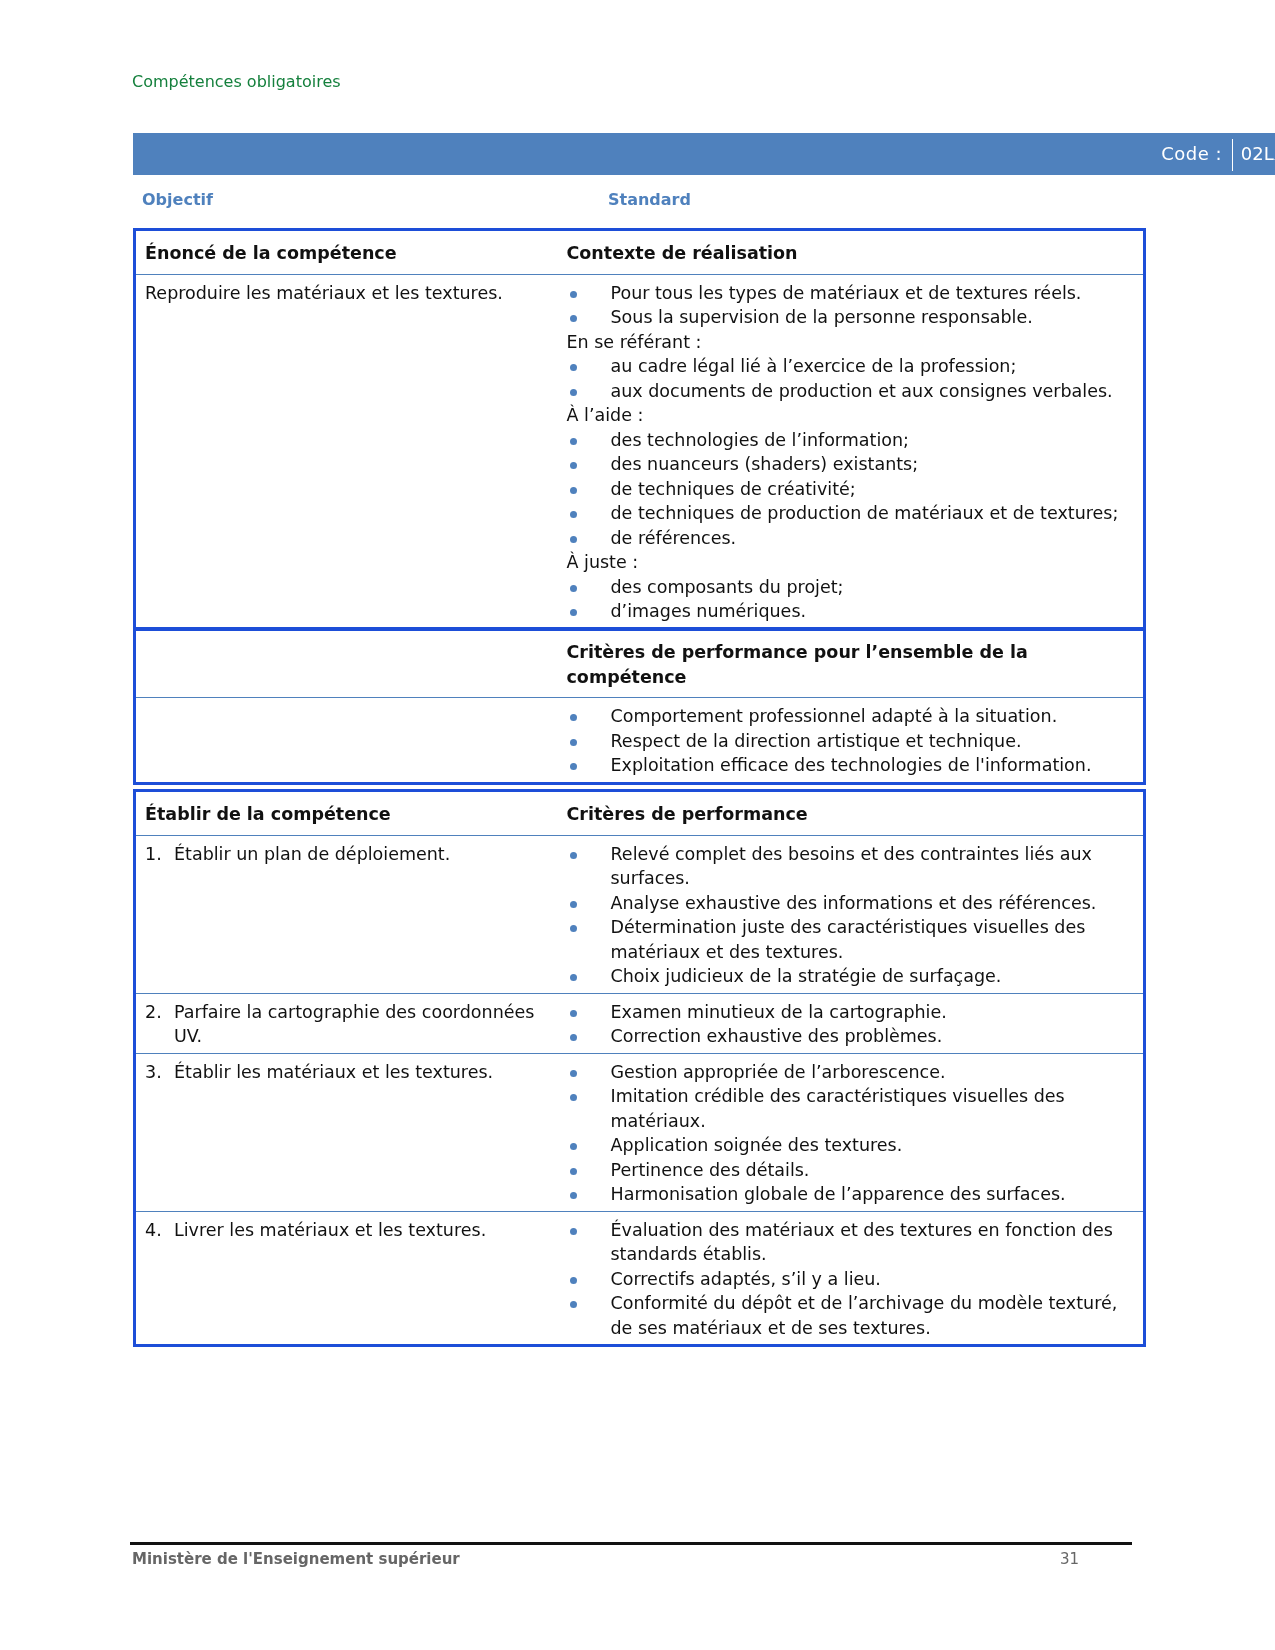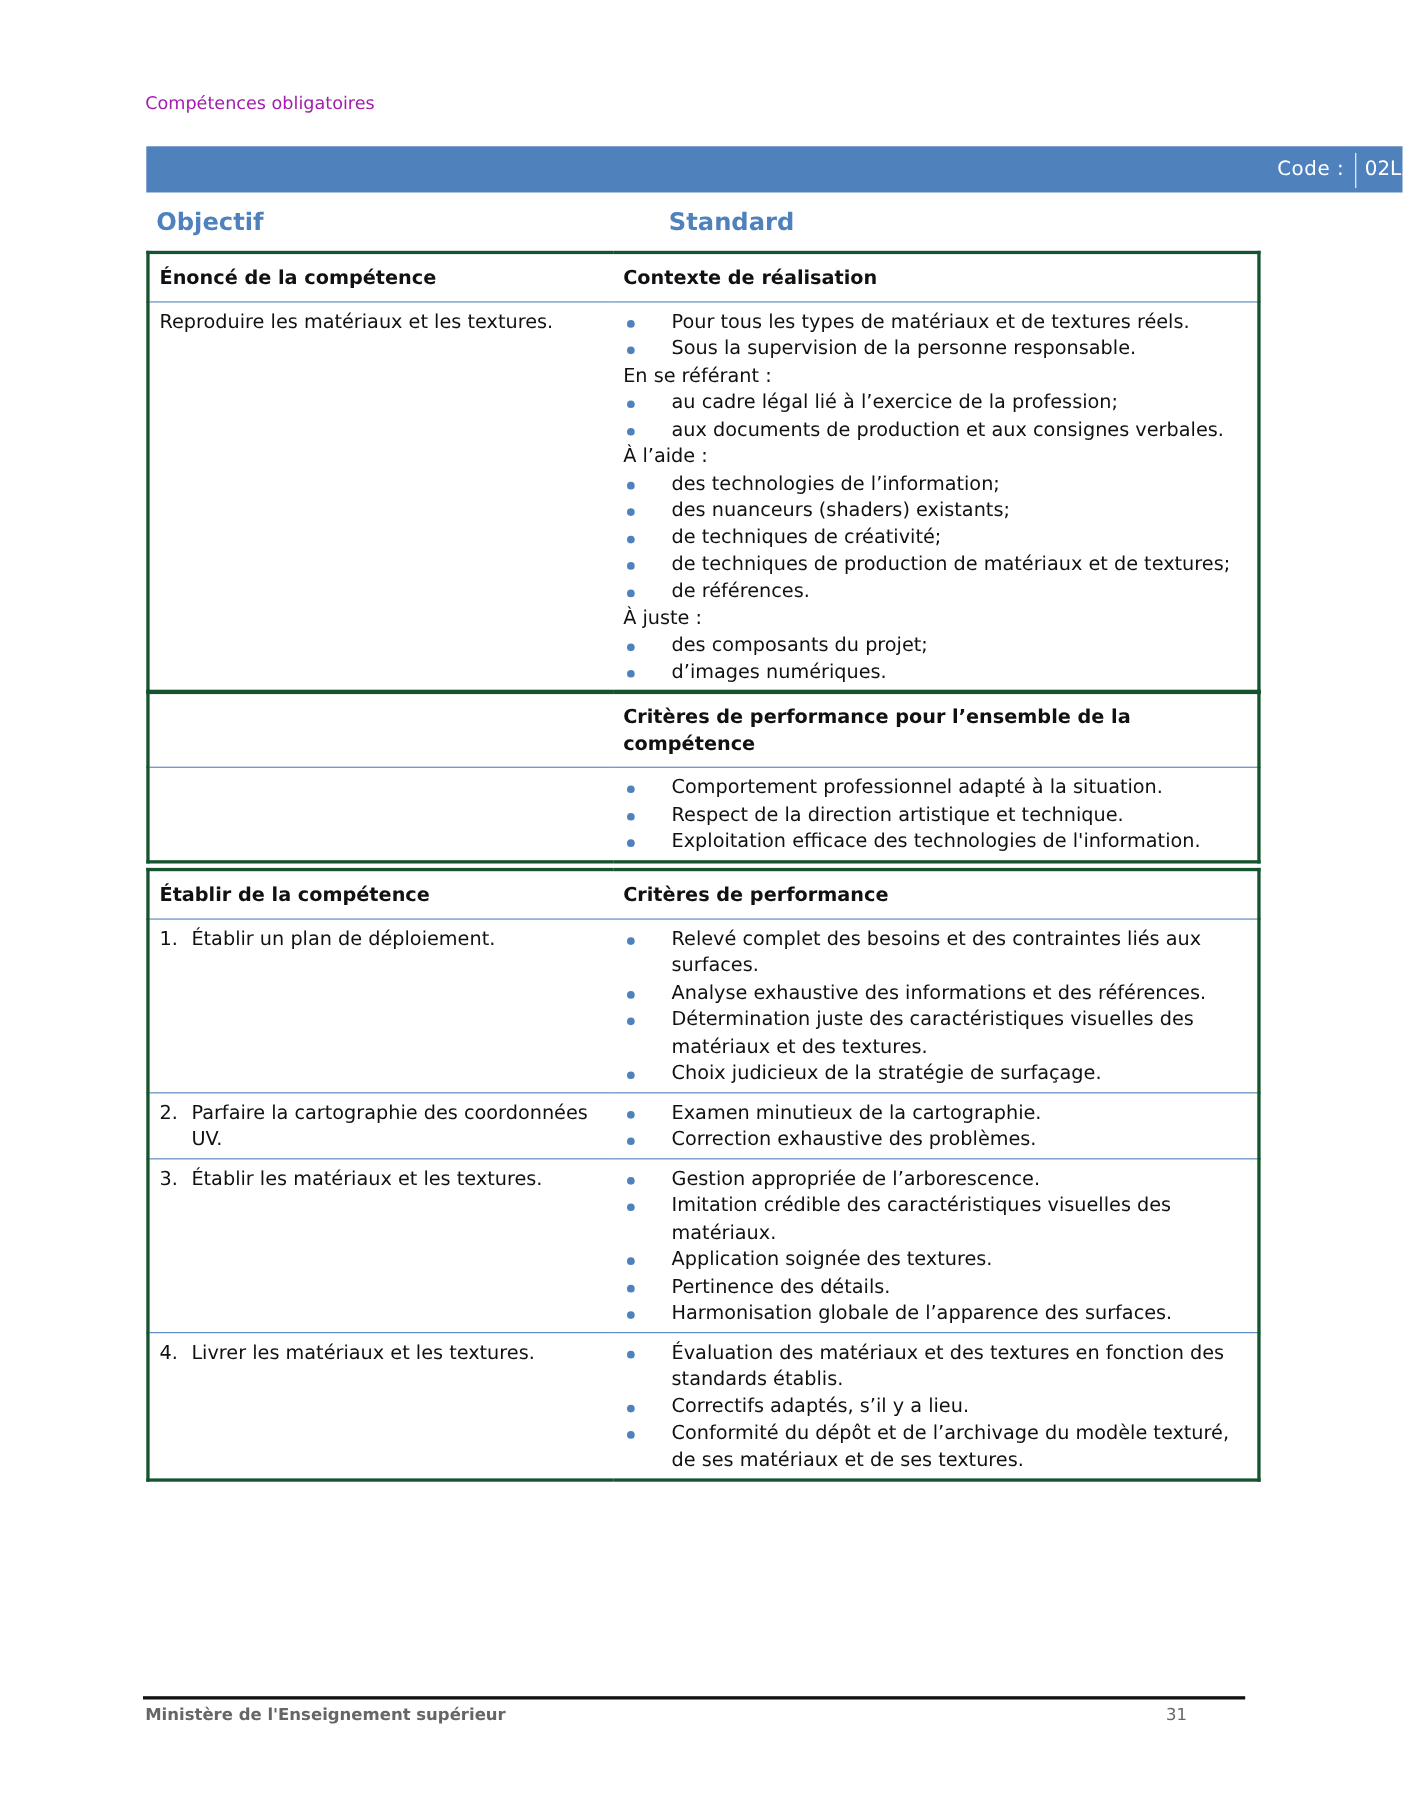--- a/index.html
+++ b/index.html
@@ -1,26 +1,26 @@
 <!DOCTYPE html>
 <html><head>
 <meta charset="utf-8">
 <style>
   html, body { margin: 0; padding: 0; background: #ffffff; }
   body { width: 1275px; height: 1650px; position: relative; font-family: "DejaVu Sans", sans-serif; color: #111; }
-  .running-head { position: absolute; left: 132px; top: 72px; font-size: 16px; color: #a21caf; margin-top: 12px; }
+  .running-head { position: absolute; left: 132px; top: 72px; font-size: 16px; color: #15803d; }
   .code-bar { position: absolute; left: 133px; top: 133px; width: 1177px; height: 42px; background: #4f81bd; color: #fff; font-size: 18px; }
   .code-bar .code-label { position: absolute; right: 88px; top: 10px; letter-spacing: 0.5px; }
   .code-bar .divider { position: absolute; right: 77px; top: 6px; width: 1px; height: 32px; background: #fff; }
   .code-bar .code-value { position: absolute; right: 24px; top: 10px; text-align: center; }
-  .section-title { position: absolute; top: 190px; font-size: 22px; font-weight: bold; color: #4f81bd; }
+  .section-title { position: absolute; top: 190px; font-size: 16px; font-weight: bold; color: #4f81bd; }
   .section-title.obj { left: 142px; }
   .section-title.std { left: 608px; }
 
-  table.grid { position: absolute; left: 133px; width: 1013px; border-collapse: collapse; border: 3px solid #14532d; font-size: 17.5px; line-height: 24.5px; table-layout: fixed; }
+  table.grid { position: absolute; left: 133px; width: 1013px; border-collapse: collapse; border: 3px solid #1d4ed8; font-size: 17.5px; line-height: 24.5px; table-layout: fixed; }
   table.grid td { vertical-align: top; padding: 6px 8px 4px 9px; }
   table.grid tr.hrow td { font-weight: bold; padding-top: 10px; padding-bottom: 8px; }
   table.grid tr + tr td { border-top: 1.5px solid #4f81bd; }
   table.grid col.c1 { width: 423px; }
   .blist { list-style: none; margin: 0; padding: 0; }
   .blist li { position: relative; padding-left: 44px; }
   .blist li::before { content: ""; position: absolute; left: 3px; top: 10px; width: 7px; height: 7px; border-radius: 50%; background: #4f81bd; }
   .lead { display: block; }
   .numitem { position: relative; padding-left: 29px; }
   .numitem .num { position: absolute; left: 0; top: 0; }

